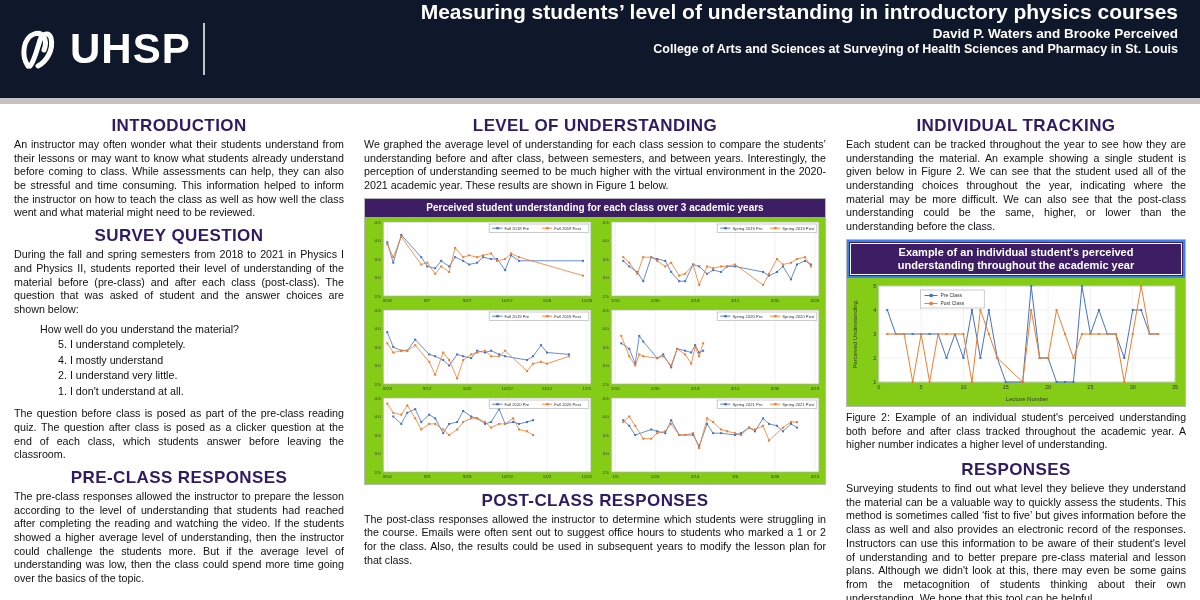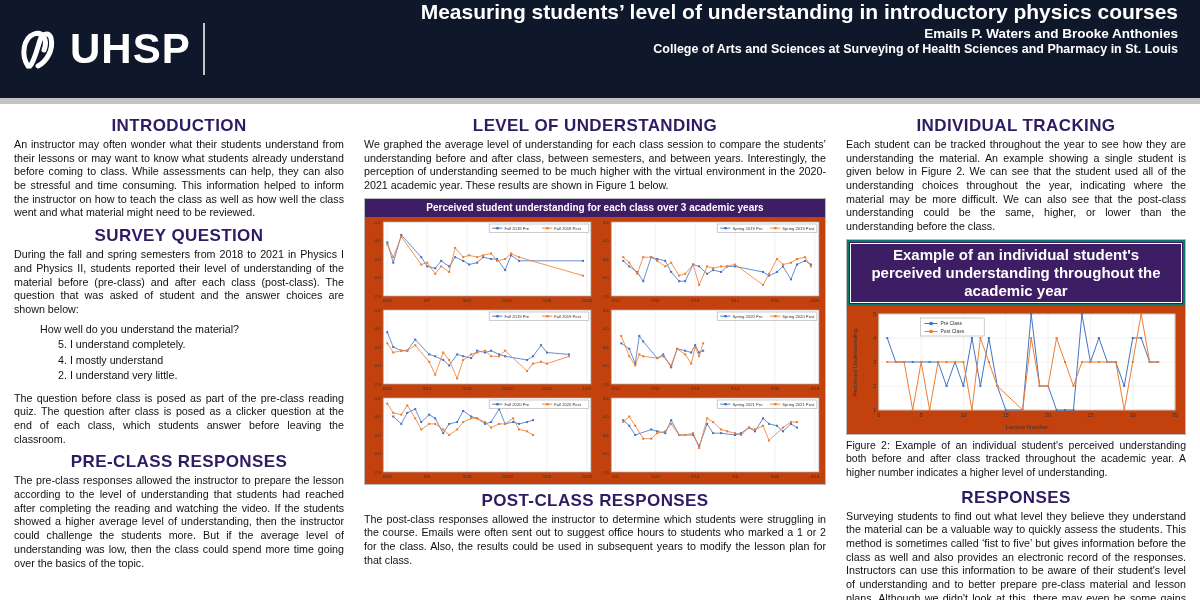--- a/index.html
+++ b/index.html
@@ -16,23 +16,23 @@
   .titleblock h1{margin:0;font-size:21px;font-weight:bold;line-height:1.15;}
   .titleblock .auth{font-size:13.5px;font-weight:bold;margin-top:2px;}
   .titleblock .affil{font-size:12.5px;font-weight:bold;margin-top:1px;}
   
   .cols{display:grid;grid-template-columns:330px 1fr 340px;column-gap:20px;padding:6px 14px 0;box-sizing:border-box;}
   h2{margin:6px 0 2px;text-align:center;font-size:17px;font-weight:bold;color:#2f1b63;letter-spacing:.4px;}
   p.body{margin:0 0 5px;font-size:10.7px;line-height:1.28;text-align:justify;color:#111;}
   .q-intro{margin:2px 0 0 26px;font-size:10.7px;line-height:1.45;color:#111;}
   .q-choice{margin-left:44px;font-size:10.7px;line-height:1.45;color:#111;}
   
-  .figure{border:1px solid #b9b9b9;background:#c2410c;margin:4px 0 4px;}
+  .figure{border:1px solid #b9b9b9;background:#84cc16;margin:4px 0 4px;}
   .figure .bar{background:#3d1d63;color:#fff;font-weight:bold;text-align:center;font-size:10px;padding:3px 6px;line-height:1.2;}
-  .figure .bar.two{border:2px solid #0f766e;outline:1px solid #fff;outline-offset:-4px;padding:4px 10px;font-size:15px;}
+  .figure .bar.two{border:2px solid #3b82f6;outline:1px solid #fff;outline-offset:-4px;padding:4px 10px;font-size:11px;}
   .sixgrid{display:grid;grid-template-columns:1fr 1fr;padding:2px 2px 1px;}
   .subplot{height:88px;}
   .fig2wrap{padding:2px;}
   .caption{font-size:10.5px;line-height:1.3;text-align:justify;color:#111;margin:2px 0 8px;}
   svg{display:block;}
 </style>
 </head>
 <body>
 
 <header class="hdr">
@@ -43,39 +43,40 @@
           <path d="M10,38 C3,28 5,10 16,6 C25,3 30,12 26,22" fill="none" stroke="#ffffff" stroke-width="5" stroke-linecap="round"></path>
           <path d="M20,38 C28,34 36,22 33,10 M33,10 C31,4 24,5 22,12 C19,22 16,34 12,38" fill="none" stroke="#ffffff" stroke-width="5" stroke-linecap="round"></path>
         </svg>
       </span>
       <span class="txt">UHSP</span>
     </div>
     <div class="brand-bar"></div>
   </div>
   <div class="titleblock">
     <h1>Measuring students’ level of understanding in introductory physics courses</h1>
-    <div class="auth">Emails P. Waters and Brooke Anthonies</div>
+    <div class="auth">David P. Waters and Brooke Perceived</div>
     <div class="affil">College of Arts and Sciences at Surveying of Health Sciences and Pharmacy in St. Louis</div>
   </div>
 </header>
 <div class="hdr-sep"></div>
 
 <div class="cols">
 
   <div>
     <h2>INTRODUCTION</h2>
     <p class="body">An instructor may often wonder what their students understand from their lessons or may want to know what students already understand before coming to class. While assessments can help, they can also be stressful and time consuming. This information helped to inform the instructor on how to teach the class as well as how well the class went and what material might need to be reviewed.</p>
 
     <h2>SURVEY QUESTION</h2>
     <p class="body">During the fall and spring semesters from 2018 to 2021 in Physics I and Physics II, students reported their level of understanding of the material before (pre-class) and after each class (post-class). The question that was asked of student and the answer choices are shown below:</p>
 
     <div class="q-intro">How well do you understand the material?</div>
     <div class="q-choice">5. I understand completely.</div>
     <div class="q-choice">4. I mostly understand</div>
     <div class="q-choice">2. I understand very little.</div>
+    <div class="q-choice">1. I don't understand at all.</div>
 
     <p class="body" style="margin-top:8px;">The question before class is posed as part of the pre-class reading quiz. The question after class is posed as a clicker question at the end of each class, which students answer before leaving the classroom.</p>
 
     <h2>PRE-CLASS RESPONSES</h2>
     <p class="body">The pre-class responses allowed the instructor to prepare the lesson according to the level of understanding that students had reached after completing the reading and watching the video. If the students showed a higher average level of understanding, then the instructor could challenge the students more. But if the average level of understanding was low, then the class could spend more time going over the basics of the topic.</p>
 
   </div>
 
   <div>
     <h2>LEVEL OF UNDERSTANDING</h2>

